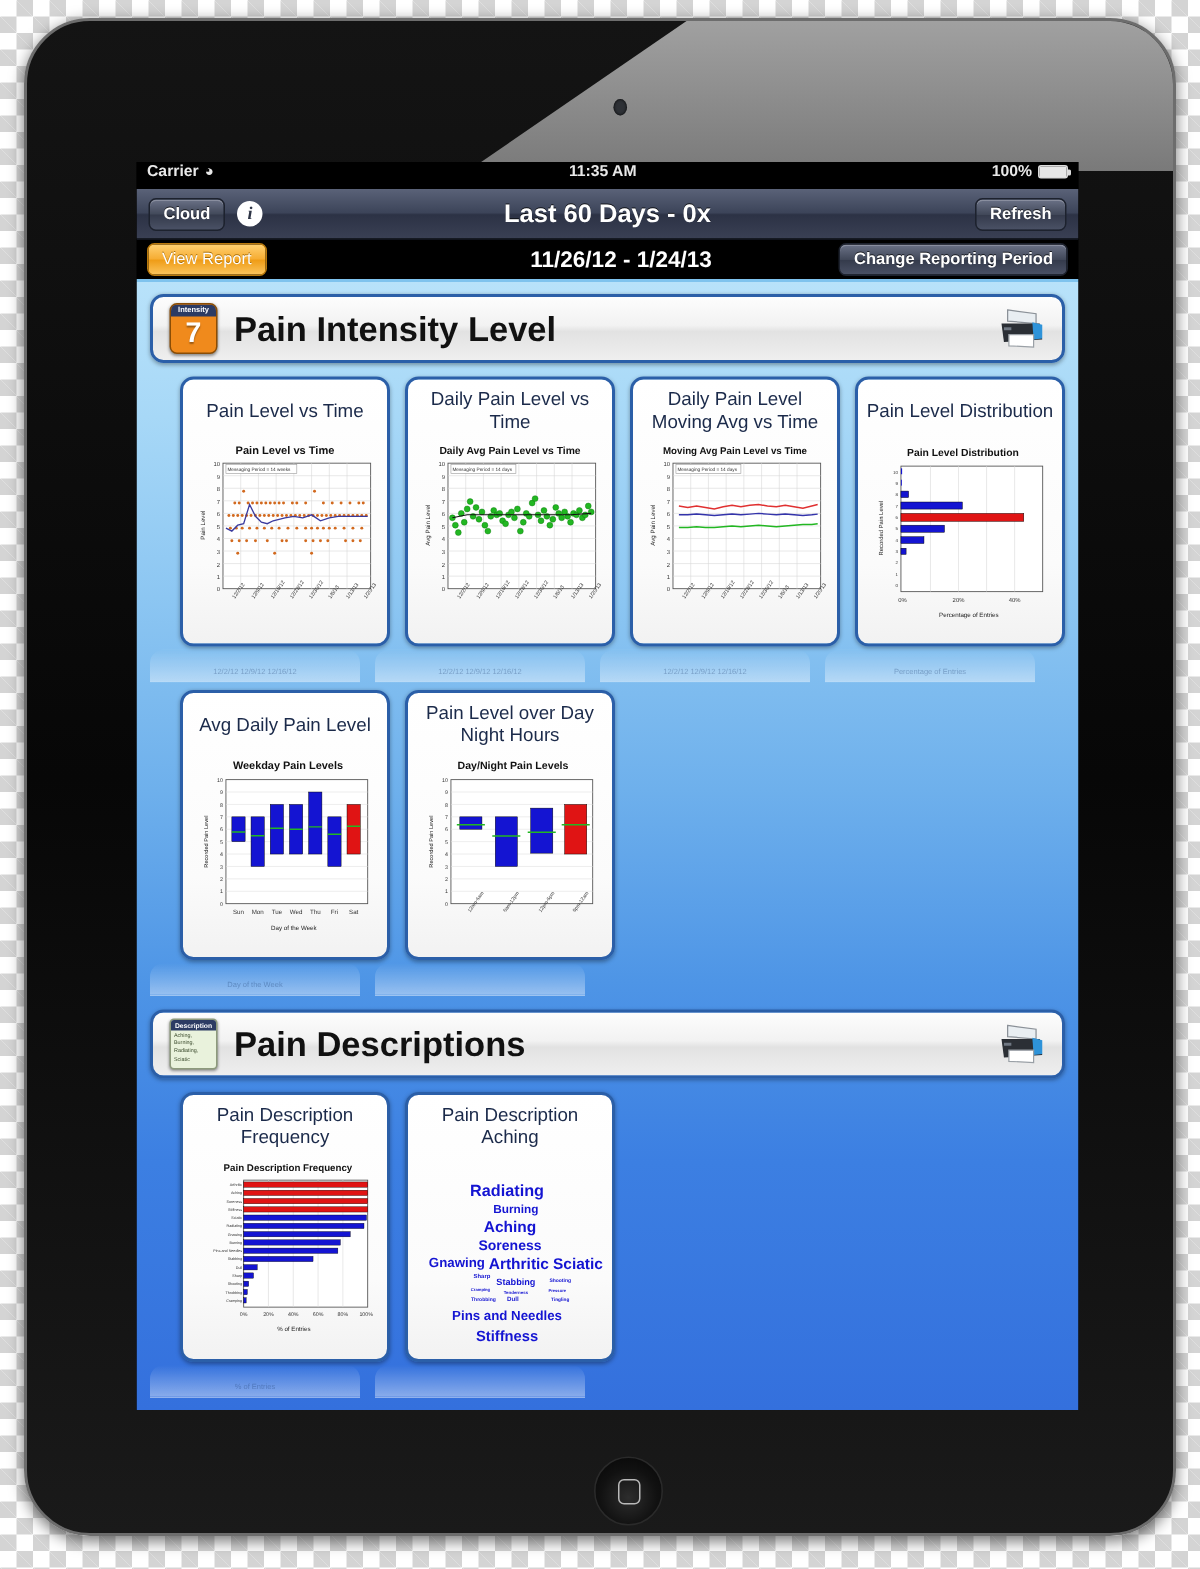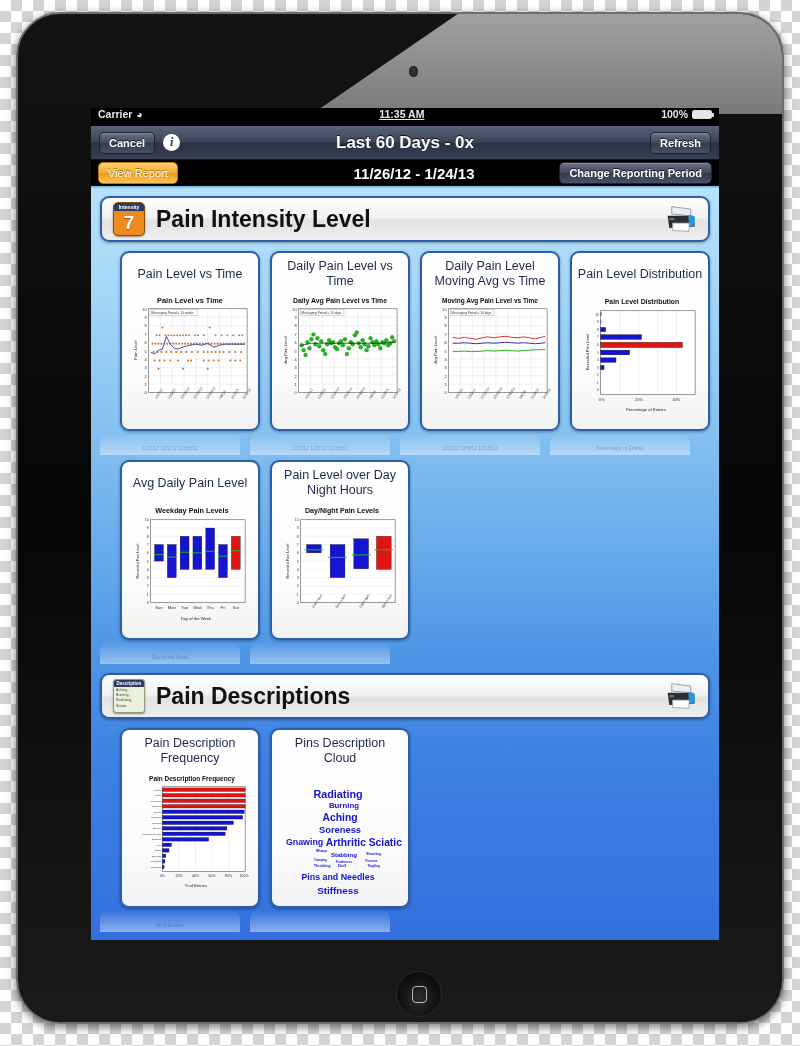--- a/index.html
+++ b/index.html
@@ -65,21 +65,21 @@
     overflow: hidden;
   }
 
   
   .statusbar {
     height: 18px; background: #000; color: #e8e8e8;
     display: flex; align-items: flex-start; padding: 0 7px;
     font-size: 10.5px; font-weight: bold;
   }
   .sb-left { display: flex; align-items: center; gap: 4px; }
-  .sb-center { flex: 1; text-align: center; text-decoration: underline; }
+  .sb-center { flex: 1; text-align: center; }
   .sb-right { display: flex; align-items: center; gap: 4px; }
   .wifi-icon { font-size: 10px; }
   .battery {
     width: 20px; height: 9px; border: 1px solid #dcdcdc; border-radius: 2px;
     position: relative; display: inline-block;
   }
   .battery::after {
     content: ""; position: absolute; right: -3px; top: 2px;
     width: 2px; height: 4px; background: #dcdcdc; border-radius: 0 1px 1px 0;
   }
@@ -266,21 +266,21 @@
       <div class="sb-center">11:35 AM</div>
       <div class="sb-right">
         <span>100%</span>
         <span class="battery">
             <i></i>
           </span>
       </div>
     </div>
 
     <div class="navbar">
-      <div class="btn-pill">Cancel</div>
+      <div class="btn-pill">Cloud</div>
       <div class="info-icon">i</div>
       <div class="nav-title">Last 60 Days - 0x</div>
       <div class="spacer"></div>
       <div class="btn-pill">Refresh</div>
     </div>
 
     <div class="subbar">
       <div class="btn-orange">View Report</div>
       <div class="subbar-title">11/26/12 - 1/24/13</div>
       <div class="spacer"></div>
@@ -869,21 +869,21 @@
                 <text x="86.4" y="109">60%</text>
                   <text x="103.2" y="109">80%</text>
                   <text x="119" y="109">100%</text>
               </g>
               <text x="70" y="119" font-size="4.2" fill="#222" text-anchor="middle" font-family="Liberation Sans, sans-serif">% of Entries</text>
             </svg>
           </div>
         </div>
 
         <div class="card">
-          <div class="card-title">Pins Description Cloud</div>
+          <div class="card-title">Pain Description Aching</div>
           <div class="chart-box">
             <svg width="128" height="132" viewBox="0 0 128 132">
               <g fill="#1414d2" font-weight="bold" text-anchor="middle" font-family="Liberation Sans, sans-serif">
                 <text x="62" y="28" font-size="11">Radiating</text>
                 <text x="68" y="39" font-size="8">Burning</text>
                 <text x="64" y="52" font-size="10.5">Aching</text>
                 <text x="64" y="64" font-size="9.5">Soreness</text>
                 <text x="28" y="76" font-size="9">Gnawing</text>
                 <text x="70" y="77" font-size="10.5">Arthritic</text>
                 <text x="110" y="77" font-size="10.5">Sciatic</text>

